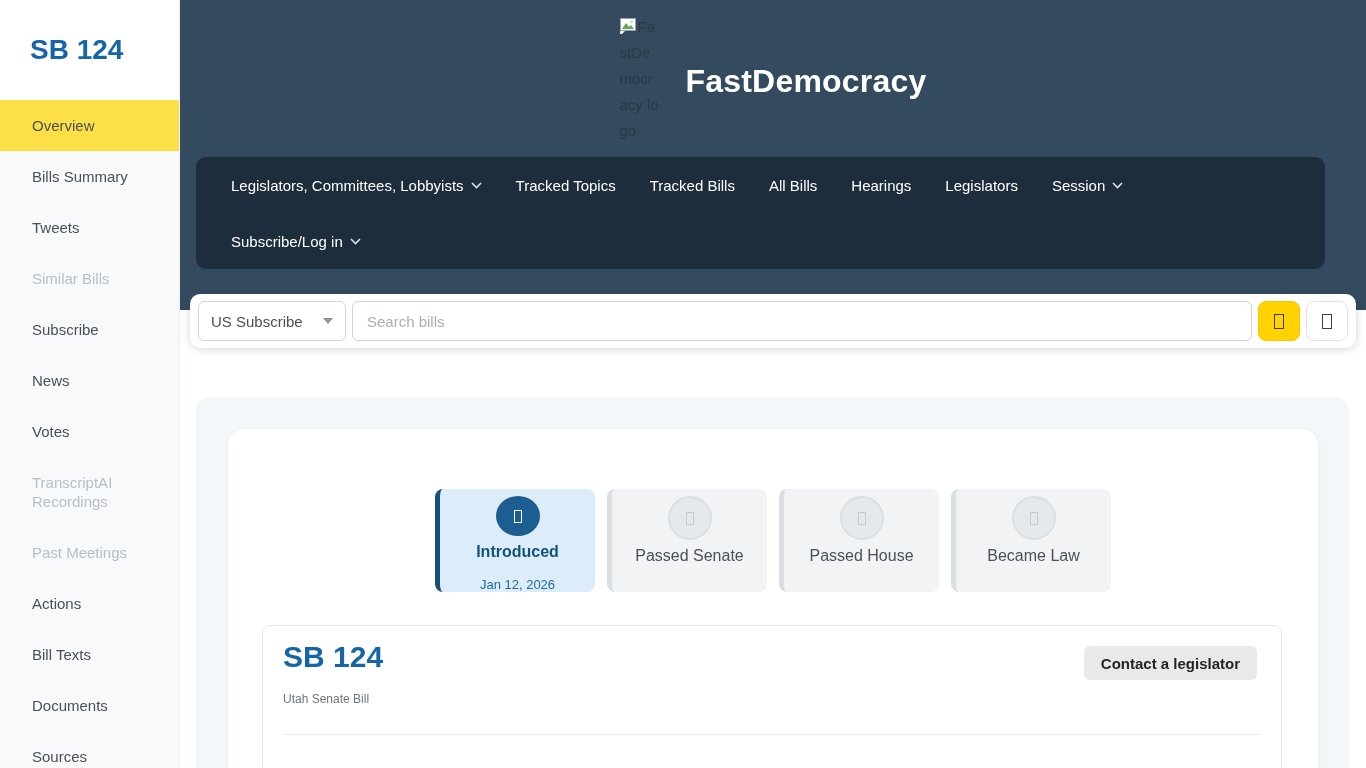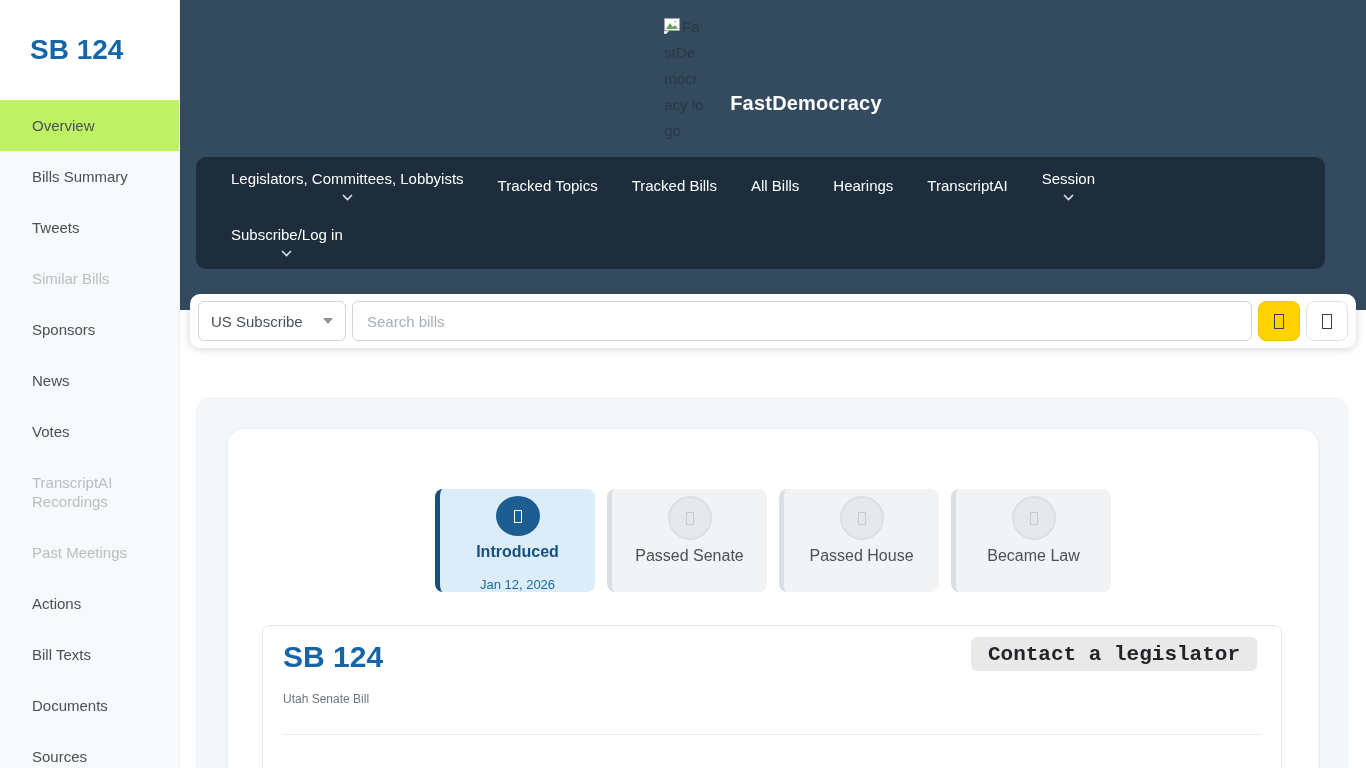--- a/index.html
+++ b/index.html
@@ -16,51 +16,51 @@
     background: #f8f9fa; border-right: 1px solid #eef1f3; z-index: 5;
   }
   .sidebar-head {
     height: 100px; background: #ffffff; padding: 34px 0 0 30px;
   }
   .sidebar-title { font-size: 28px; font-weight: bold; color: #1666a7; }
   .side-item {
     padding: 16px 16px 16px 32px; font-size: 15px; color: #495057;
     cursor: pointer; line-height: 19px;
   }
-  .side-item.active { background: #bef264; }
+  .side-item.active { background: #fde047; }
   .side-item.disabled { color: #b6bec6; }
 
   
   .header {
     position: absolute; left: 180px; top: 0; width: 1186px; height: 310px;
     background: #344a5e;
   }
   .brand-row {
     position: absolute; left: 0; top: 14px; width: 100%;
     display: flex; justify-content: center; align-items: flex-start; gap: 26px;
   }
   .logo-broken {
     width: 40px; font-size: 15px; line-height: 26px; color: #2c3744;
     word-break: break-all;
   }
   .logo-broken svg { vertical-align: -2px; margin-right: 2px; }
   .brand-title {
-    margin-top: 78px; font-size: 20px; font-weight: bold; color: #ffffff;
+    margin-top: 49px; font-size: 32px; font-weight: bold; color: #ffffff;
     text-decoration: none; letter-spacing: .2px;
   }
 
   
   .nav-pill {
     position: absolute; left: 16px; top: 157px; width: 1129px; height: 112px;
     background: #1e2d3c; border-radius: 10px; padding: 0 0 0 35px;
   }
   .nav-row { display: flex; align-items: center; height: 56px; gap: 34px; }
   .nav-item {
     color: #ffffff; font-size: 15px; font-weight: 500; cursor: pointer;
-    display: flex; align-items: center; gap: 7px; white-space: nowrap; flex-direction: column;
+    display: flex; align-items: center; gap: 7px; white-space: nowrap;
   }
   .chev { display: inline-block; opacity: .85; }
 
   
   .search-wrap {
     position: absolute; left: 190px; top: 294px; width: 1166px; height: 54px;
     background: #ffffff; border-radius: 10px;
     box-shadow: 0 1px 8px rgba(40,60,80,.22);
     display: flex; align-items: center; gap: 6px; padding: 7px 8px; z-index: 6;
   }
@@ -122,39 +122,39 @@
 
   .bill-card {
     position: absolute; left: 34px; top: 196px; width: 1020px;
     border: 1px solid #e4e8ec; border-radius: 8px; background: #ffffff;
     padding: 12px 20px 20px 20px; min-height: 180px;
   }
   .bill-number { font-size: 30px; font-weight: bold; color: #1666a7; line-height: 38px; }
   .bill-type { margin-top: 16px; font-size: 12px; color: #6c757d; }
   .bill-divider { margin-top: 28px; border: none; border-top: 1px solid #e9ecef; }
   .contact-btn {
-    position: absolute; top: 11px; right: 24px; height: 34px; padding: 0 17px;
+    position: absolute; top: 20px; right: 24px; height: 34px; padding: 0 17px;
     background: #e9e9e9; border: none; border-radius: 6px;
-    font-family: Liberation Mono, monospace;
-    font-size: 21px; font-weight: bold; color: #212529; cursor: pointer;
+    font-family: Liberation Sans, sans-serif;
+    font-size: 15px; font-weight: bold; color: #212529; cursor: pointer;
   }
 </style>
 </head>
 <body>
 
 <div class="sidebar">
   <div class="sidebar-head">
     <div class="sidebar-title">SB 124</div>
   </div>
   <div>
     <div class="side-item active">Overview</div>
     <div class="side-item">Bills Summary</div>
     <div class="side-item">Tweets</div>
     <div class="side-item disabled">Similar Bills</div>
-    <div class="side-item">Sponsors</div>
+    <div class="side-item">Subscribe</div>
     <div class="side-item">News</div>
     <div class="side-item">Votes</div>
     <div class="side-item disabled">TranscriptAI Recordings</div>
     <div class="side-item disabled">Past Meetings</div>
     <div class="side-item">Actions</div>
     <div class="side-item">Bill Texts</div>
     <div class="side-item">Documents</div>
     <div class="side-item">Sources</div>
   </div>
 </div>
@@ -186,21 +186,21 @@
       <div class="nav-item">
         <span>Tracked Bills</span>
       </div>
       <div class="nav-item">
         <span>All Bills</span>
       </div>
       <div class="nav-item">
         <span>Hearings</span>
       </div>
       <div class="nav-item">
-        <span>TranscriptAI</span>
+        <span>Legislators</span>
       </div>
       <div class="nav-item">
         <span>Session</span>
         <svg class="chev" width="11" height="7" viewBox="0 0 11 7">
             <polyline points="1,1 5.5,5.5 10,1" fill="none" stroke="#ffffff" stroke-width="1.6"></polyline>
           </svg>
       </div>
     </div>
     <div class="nav-row">
       <div class="nav-item">

